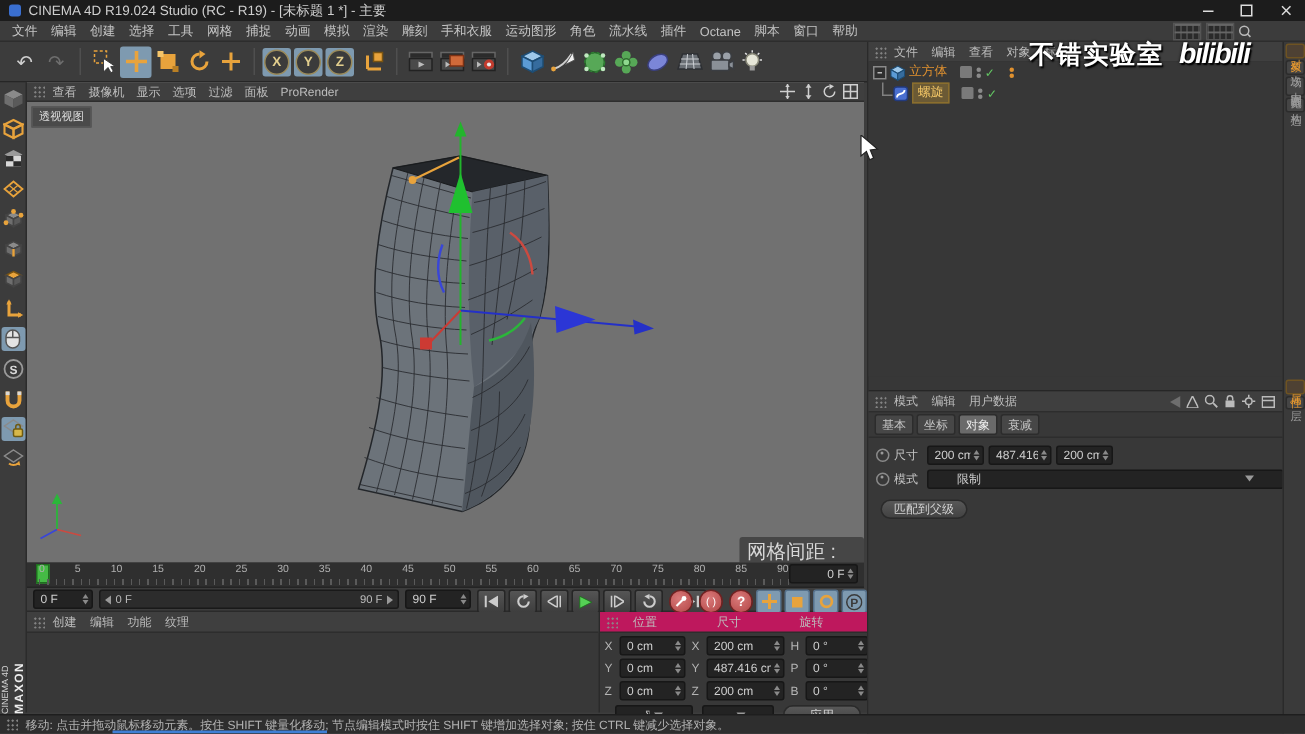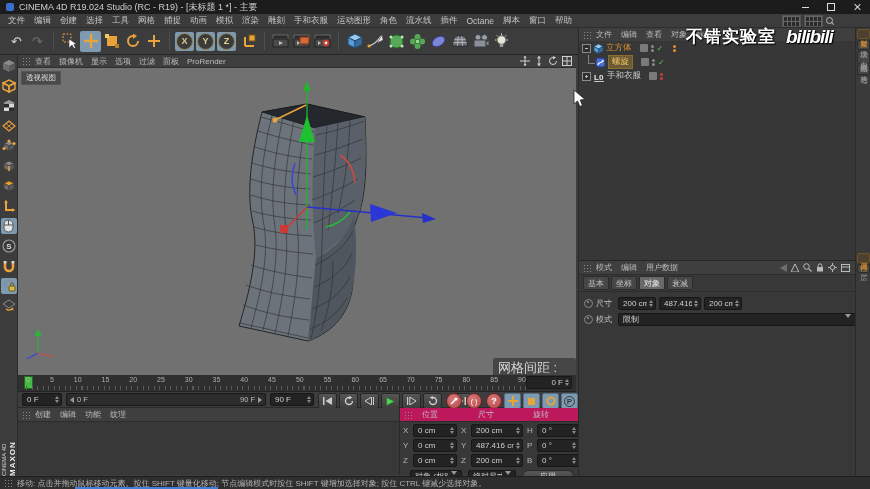--- a/index.html
+++ b/index.html
@@ -51,21 +51,21 @@
   .ticks{position:absolute;left:8px;top:1px;width:500px;height:10px;display:flex;justify-content:space-between;font-size:7px;color:#b0b0b0}
   .tickmarks{position:absolute;left:8px;top:11px;width:500px;height:4px;background-image:repeating-linear-gradient(to right,#5a5a5a 0 1px,transparent 1px 5.55px)}
   .playhead{position:absolute;left:6px;top:1px;width:9px;height:13px;background:#45bb45;border:1px solid #1f6e1f;box-sizing:border-box}
   .framebox{position:absolute;left:508px;top:1px;width:46px;height:13px}
   
   .field{background:#232323;border:1px solid #171717;border-radius:2px;height:13px;display:flex;align-items:center;font-size:8px;color:#cfcfcf;padding:0 2px 0 4px;box-sizing:border-box}
   .field .v{flex:1;white-space:nowrap;overflow:hidden}
   .st{display:flex;flex-direction:column;align-items:center;margin-left:2px}
   .st::before{content:"";border-left:2.5px solid transparent;border-right:2.5px solid transparent;border-bottom:3.5px solid #8a8a8a;margin-bottom:1px}
   .st::after{content:"";border-left:2.5px solid transparent;border-right:2.5px solid transparent;border-top:3.5px solid #8a8a8a}
-  .dd{background:#232323;border:1px solid #171717;border-radius:2px;height:13px;display:flex;align-items:flex-start;font-size:8px;color:#cfcfcf;padding:0 4px;box-sizing:border-box}
+  .dd{background:#232323;border:1px solid #171717;border-radius:2px;height:13px;display:flex;align-items:center;font-size:8px;color:#cfcfcf;padding:0 19px;box-sizing:border-box}
   .dd .v{flex:1;white-space:nowrap;overflow:hidden}
   .dd::after{content:"";border-left:3.5px solid transparent;border-right:3.5px solid transparent;border-top:4.5px solid #9a9a9a;margin-left:3px}
   .pill{background:linear-gradient(#585858,#424242);border:1px solid #2a2a2a;border-radius:7px;height:13px;display:flex;align-items:center;justify-content:center;font-size:8px;color:#d5d5d5;padding:0 8px;box-sizing:border-box}
   
   .playbar{left:18px;top:392px;width:558px;height:16px;background:#3d3d3d;border-bottom:1px solid #2a2a2a;box-sizing:border-box}
   .range{position:absolute;left:48px;top:1px;width:200px;height:13px;background:#2c2c2c;border:1px solid #191919;border-radius:2px;display:flex;align-items:center;font-size:7.5px;color:#bbb;padding:0 3px;box-sizing:border-box}
   .range .arrL{border-top:3px solid transparent;border-bottom:3px solid transparent;border-right:4px solid #999;margin-right:3px}
   .range .arrR{border-top:3px solid transparent;border-bottom:3px solid transparent;border-left:4px solid #999;margin-left:3px}
   .pbtn{width:17px;height:14px;background:linear-gradient(#555,#3e3e3e);border:1px solid #262626;border-radius:2px;display:flex;align-items:center;justify-content:center;font-size:8px;color:#ccc;flex:0 0 auto}
   .rbtn{width:14px;height:14px;border-radius:50%;background:radial-gradient(circle at 40% 35%,#d97a7a,#b34646);border:1px solid #6e2222;display:flex;align-items:center;justify-content:center;color:#fff;font-size:7px;flex:0 0 auto}
@@ -783,33 +783,20 @@
           <path d="M3,8 C3,4 8,7 8,3" fill="none" stroke="#fff" stroke-width="1.2"></path>
         </svg>
       <span class="oname" style="background:#6b5a35;color:#f5c867;padding:0 3px;border:1px solid #8a6e2e">螺旋</span>
       <span class="chip"></span>
       <span class="vdots">
           <i></i>
           <i></i>
         </span>
       <span class="check">✓</span>
     </div>
-    <div class="orow">
-      <span class="exp plus"></span>
-      <svg width="12" height="11">
-          <text x="1" y="9" font-size="8" font-weight="bold" fill="#e8e8e8" font-family="Liberation Sans,sans-serif">L0</text>
-          <line x1="1" y1="10.5" x2="11" y2="10.5" stroke="#e8e8e8" stroke-width=".8"></line>
-        </svg>
-      <span class="oname">手和衣服</span>
-      <span class="chip"></span>
-      <span class="vdots red">
-          <i></i>
-          <i></i>
-        </span>
-    </div>
   </div>
 
   <div class="am">
     <div class="pane-menu">
       <span class="grip"></span>
       <span class="row">
           <span class="mi">模式</span>
           <span class="mi">编辑</span>
           <span class="mi">用户数据</span>
         </span>
@@ -863,20 +850,25 @@
           <span class="st"></span>
         </span>
     </div>
     <div class="row" style="height:16px">
       <span class="anim"></span>
       <span class="flabel">模式</span>
       <span class="dd" style="width:238px">
           <span class="v">限制</span>
         </span>
     </div>
+    <div class="row" style="margin-top:6px;padding-left:8px">
+      <span class="pill">
+          <span>匹配到父级</span>
+        </span>
+    </div>
   </div>
 </div>
 
 <div class="stab" style="top:28px;height:224px">
   <div class="vtab active">对象</div>
   <div class="vtab">场次</div>
   <div class="vtab">内容浏览器</div>
   <div class="vtab">构造</div>
 </div>
 <div class="stab" style="top:252px;height:237px">

